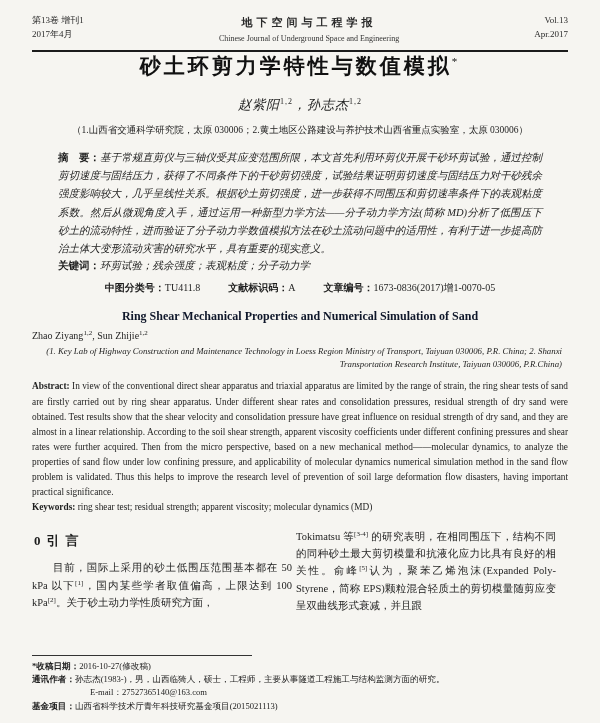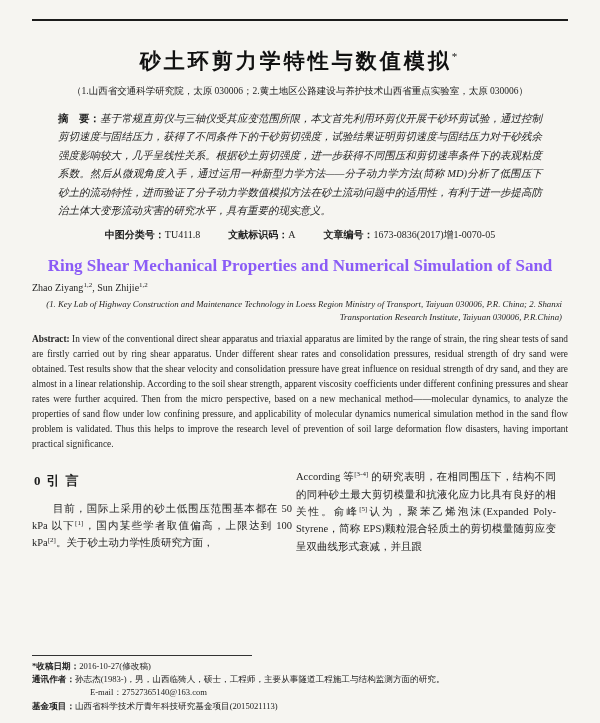--- a/index.html
+++ b/index.html
@@ -16,34 +16,34 @@
   }
   
   .jheader{display:flex;justify-content:space-between;align-items:flex-start;font-size:9px;line-height:1.5;color:#2a2a2a;}
   .jheader .left{text-align:left;white-space:nowrap;}
   .jheader .center{text-align:center;flex:1;padding:0 8px;}
   .jheader .center .cn{font-size:11px;letter-spacing:4px;font-weight:bold;}
   .jheader .center .en{font-size:8px;margin-top:2px;color:#333;}
   .jheader .right{text-align:right;white-space:nowrap;}
   .header-rule{border:none;border-top:2.5px solid #1c1c1c;margin:5px 0 0 0;}
   
-  .title-cn{margin-top:26px;text-align:center;font-size:21px;font-weight:bold;letter-spacing:3px;color:#111;}
+  .title-cn{text-align:center;font-size:21px;font-weight:bold;letter-spacing:3px;color:#111;}
   .title-cn sup{font-size:11px;font-weight:normal;}
   .authors-cn{margin-top:16px;text-align:center;font-size:13px;font-style:italic;letter-spacing:1px;}
   .authors-cn sup{font-size:8px;font-style:normal;}
   .affil-cn{margin-top:10px;text-align:center;font-size:9.5px;color:#222;}
   
   .abs-cn{margin:12px 26px 0 26px;font-size:10.5px;line-height:1.75;text-align:justify;font-style:italic;}
   .abs-cn .lbl{font-weight:bold;font-style:normal;}
   .kw-cn{margin:0 26px;font-size:10.5px;font-style:italic;}
   .kw-cn .lbl{font-weight:bold;font-style:normal;}
   .clc-row{margin-top:8px;display:flex;justify-content:center;gap:28px;font-size:10px;}
   .clc-row .lbl{font-weight:bold;}
   
-  .title-en{margin-top:14px;text-align:center;font-size:17px;font-weight:bold;color:#8b5cf6;}
+  .title-en{margin-top:14px;text-align:center;font-size:12px;font-weight:bold;color:#0f172a;}
   .authors-en{margin-top:5px;text-align:left;font-size:10px;}
   .authors-en sup{font-size:7px;}
   .affil-en{margin-top:4px;text-align:right;font-size:8.8px;font-style:italic;line-height:1.5;padding:0 6px;}
   .abs-en{margin-top:8px;font-size:9.3px;line-height:1.62;text-align:justify;}
   .abs-en .lbl{font-weight:bold;}
   .kw-en{margin-top:2px;font-size:9.3px;}
   .kw-en .lbl{font-weight:bold;}
   
   .columns{display:flex;gap:4px;margin-top:16px;}
   .col{width:260px;font-size:10.5px;line-height:1.65;text-align:justify;}
@@ -56,52 +56,69 @@
   .fn-line{margin:0;}
   .fn-line .lbl{font-weight:bold;text-align:right;}
   .fn-indent{padding-left:58px;}
   .fn-star{font-weight:bold;}
 </style>
 </head>
 <body>
 
 <div class="page">
 
+  <div class="jheader">
+    <div class="left">
+      <div>第13卷 增刊1</div>
+      <div>2017年4月</div>
+    </div>
+    <div class="center">
+      <div class="cn">地下空间与工程学报</div>
+      <div class="en">Chinese Journal of Underground Space and Engineering</div>
+    </div>
+    <div class="right">
+      <div>Vol.13</div>
+      <div>Apr.2017</div>
+    </div>
+  </div>
   <hr class="header-rule">
 
   <div class="title-cn"><span>砂土环剪力学特性与数值模拟</span><sup>*</sup></div>
 
+  <div class="authors-cn"><span>赵紫阳</span><sup>1,2</sup><span>，</span><span>孙志杰</span><sup>1,2</sup></div>
 
   <div class="affil-cn">（1.山西省交通科学研究院，太原 030006；2.黄土地区公路建设与养护技术山西省重点实验室，太原 030006）</div>
 
   <div class="abs-cn"><span class="lbl">摘　要：</span><span>基于常规直剪仪与三轴仪受其应变范围所限，本文首先利用环剪仪开展干砂环剪试验，通过控制剪切速度与固结压力，获得了不同条件下的干砂剪切强度，试验结果证明剪切速度与固结压力对干砂残余强度影响较大，几乎呈线性关系。根据砂土剪切强度，进一步获得不同围压和剪切速率条件下的表观粘度系数。然后从微观角度入手，通过运用一种新型力学方法——分子动力学方法(简称 MD)分析了低围压下砂土的流动特性，进而验证了分子动力学数值模拟方法在砂土流动问题中的适用性，有利于进一步提高防治土体大变形流动灾害的研究水平，具有重要的现实意义。</span></div>
 
+  <div class="kw-cn"><span class="lbl">关键词：</span><span>环剪试验；残余强度；表观粘度；分子动力学</span></div>
 
   <div class="clc-row">
     <span><span class="lbl">中图分类号：</span><span>TU411.8</span></span>
     <span><span class="lbl">文献标识码：</span><span>A</span></span>
     <span><span class="lbl">文章编号：</span><span>1673-0836(2017)增1-0070-05</span></span>
   </div>
 
   <div class="title-en">Ring Shear Mechanical Properties and Numerical Simulation of Sand</div>
 
   <div class="authors-en"><span>Zhao Ziyang</span><sup>1,2</sup><span>, </span><span>Sun Zhijie</span><sup>1,2</sup></div>
 
   <div class="affil-en">(1. Key Lab of Highway Construction and Maintenance Technology in Loess Region Ministry of Transport, Taiyuan 030006, P.R. China; 2. Shanxi Transportation Research Institute, Taiyuan 030006, P.R.China)</div>
 
   <div class="abs-en"><span class="lbl">Abstract:</span><span> In view of the conventional direct shear apparatus and triaxial apparatus are limited by the range of strain, the ring shear tests of sand are firstly carried out by ring shear apparatus. Under different shear rates and consolidation pressures, residual strength of dry sand were obtained. Test results show that the shear velocity and consolidation pressure have great influence on residual strength of dry sand, and they are almost in a linear relationship. According to the soil shear strength, apparent viscosity coefficients under different confining pressures and shear rates were further acquired. Then from the micro perspective, based on a new mechanical method——molecular dynamics, to analyze the properties of sand flow under low confining pressure, and applicability of molecular dynamics numerical simulation method in the sand flow problem is validated. Thus this helps to improve the research level of prevention of soil large deformation flow disasters, having important practical significance.</span></div>
 
+  <div class="kw-en"><span class="lbl">Keywords:</span><span> ring shear test; residual strength; apparent viscosity; molecular dynamics (MD)</span></div>
 
   <div class="columns">
     <div class="col">
       <div class="sec-head"><span>0</span><span>引言</span></div>
       <p><span>目前，国际上采用的砂土低围压范围基本都在 50 kPa 以下</span><span class="ref">[1]</span><span>，国内某些学者取值偏高，上限达到 100 kPa</span><span class="ref">[2]</span><span>。关于砂土动力学性质研究方面，</span></p>
     </div>
     <div class="col">
-      <p style="text-indent:0;"><span>According 等</span><span class="ref">[3-4]</span><span> 的研究表明，在相同围压下，结构不同的同种砂土最大剪切模量和抗液化应力比具有良好的相关性。俞峰</span><span class="ref">[5]</span><span>认为，聚苯乙烯泡沫(Expanded Poly-Styrene，简称 EPS)颗粒混合轻质土的剪切模量随剪应变呈双曲线形式衰减，并且跟</span></p>
+      <p style="text-indent:0;"><span>Tokimatsu 等</span><span class="ref">[3-4]</span><span> 的研究表明，在相同围压下，结构不同的同种砂土最大剪切模量和抗液化应力比具有良好的相关性。俞峰</span><span class="ref">[5]</span><span>认为，聚苯乙烯泡沫(Expanded Poly-Styrene，简称 EPS)颗粒混合轻质土的剪切模量随剪应变呈双曲线形式衰减，并且跟</span></p>
     </div>
   </div>
 
   <div class="footnote">
     <hr class="foot-rule">
     <p class="fn-line"><span class="fn-star">*</span><span class="lbl">收稿日期：</span><span>2016-10-27(修改稿)</span></p>
     <p class="fn-line"><span class="lbl">通讯作者：</span><span>孙志杰(1983-)，男，山西临猗人，硕士，工程师，主要从事隧道工程施工与结构监测方面的研究。</span></p>
     <p class="fn-line fn-indent"><span>E-mail：</span><span>27527365140@163.com</span></p>
     <p class="fn-line"><span class="lbl">基金项目：</span><span>山西省科学技术厅青年科技研究基金项目(2015021113)</span></p>
   </div>

